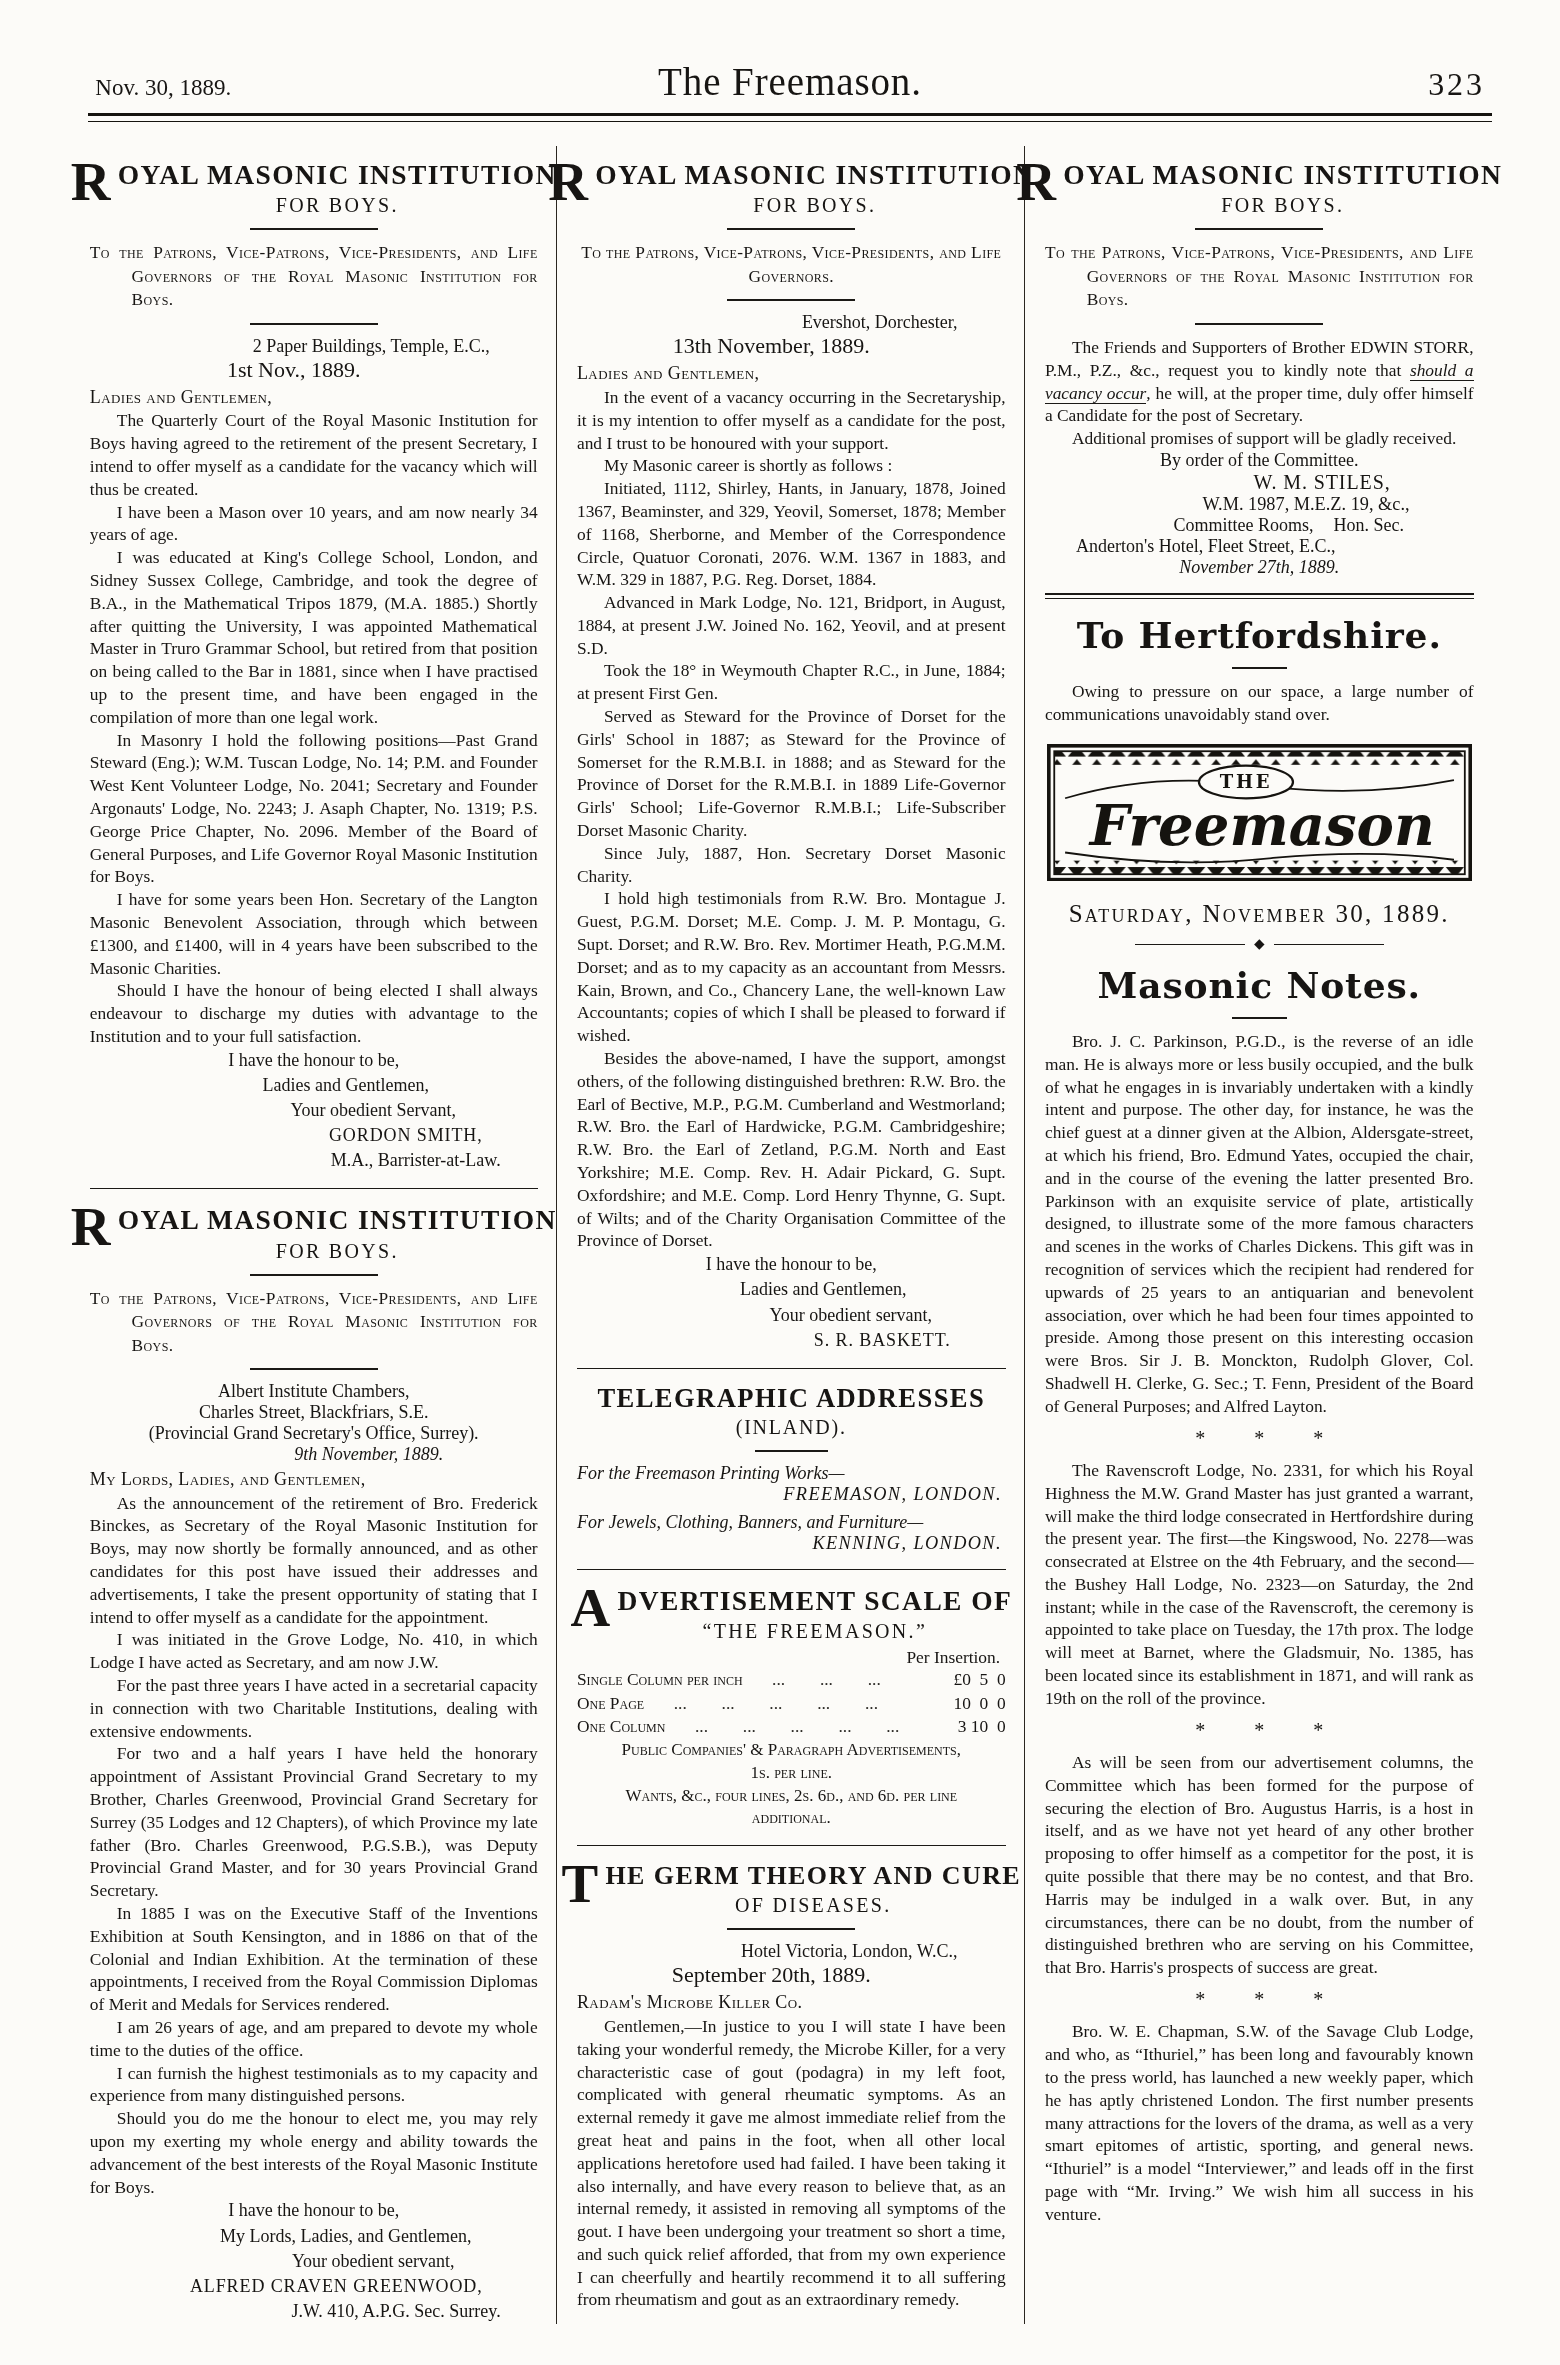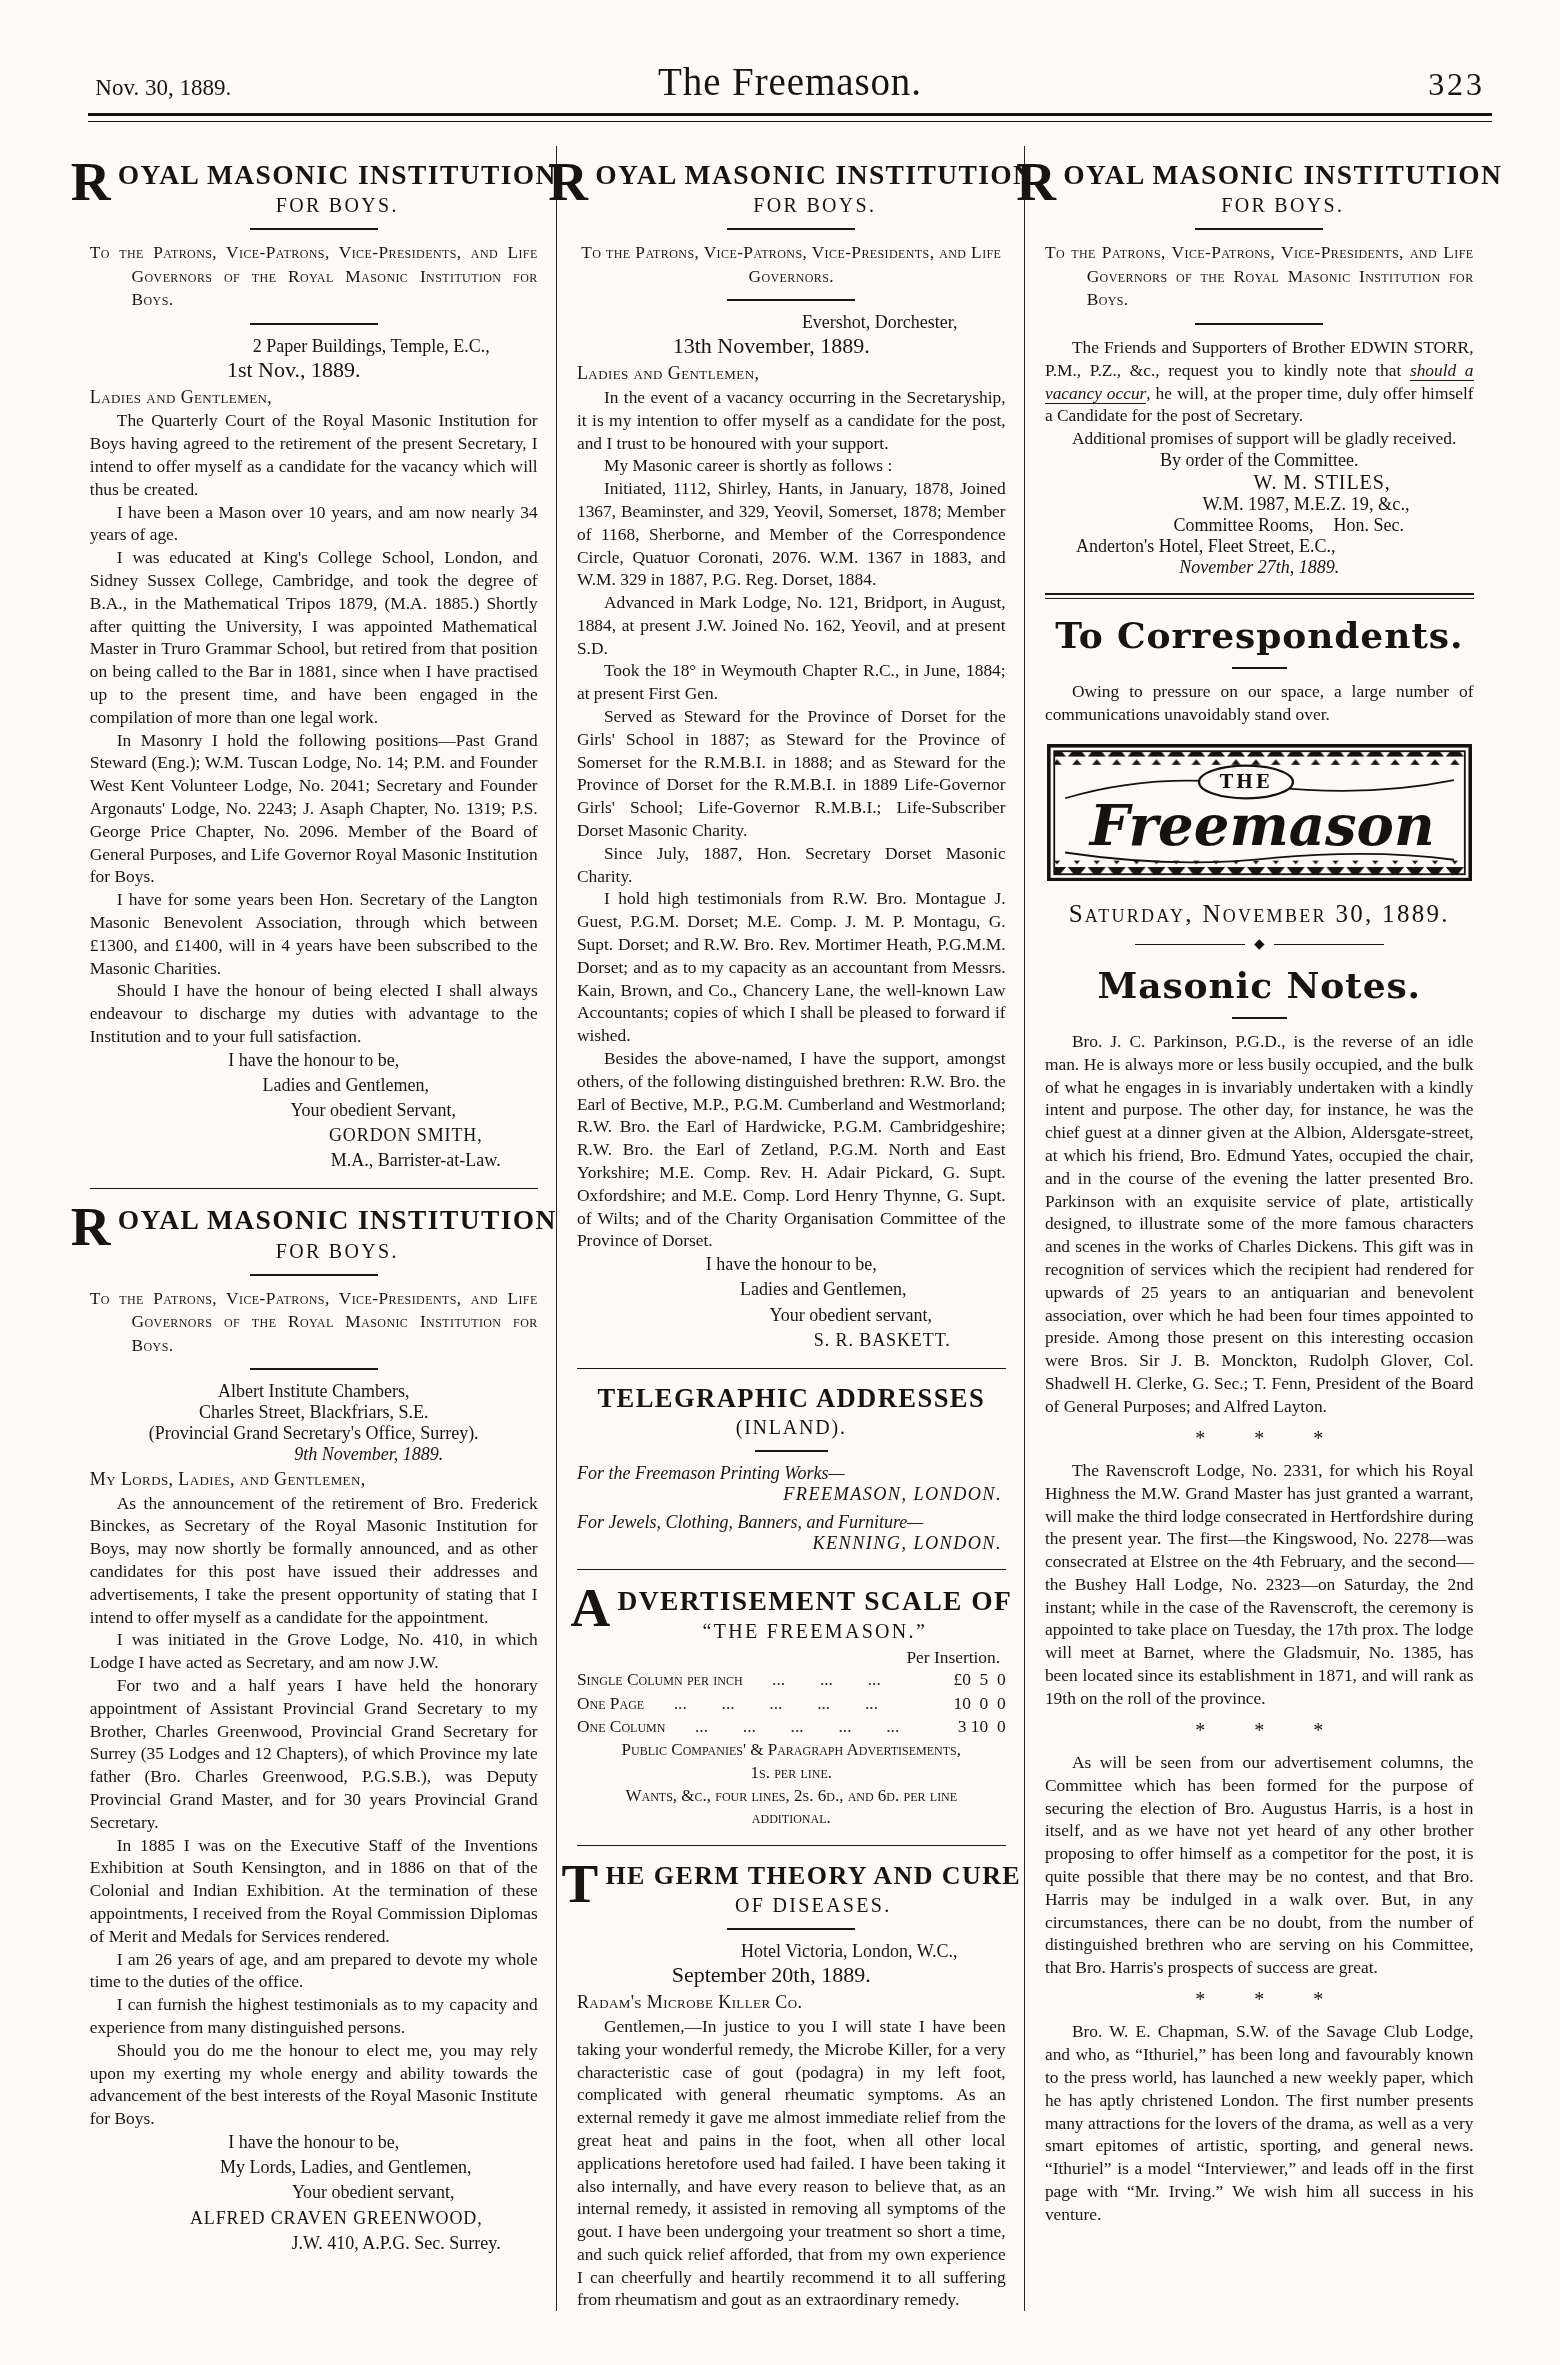--- a/index.html
+++ b/index.html
@@ -122,20 +122,21 @@
         <div class="shortrule"></div>
         <p class="salutation">To the Patrons, Vice-Patrons, Vice-Presidents, and Life Governors of the Royal Masonic Institution for Boys.</p>
         <div class="shortrule"></div>
         <div class="addr-c">Albert Institute Chambers,</div>
         <div class="addr-c">Charles Street, Blackfriars, S.E.</div>
         <div class="addr-c">(Provincial Grand Secretary's Office, Surrey).</div>
         <div class="date-ic">9th November, 1889.</div>
         <div class="greeting">My Lords, Ladies, and Gentlemen,</div>
         <p class="b">As the announcement of the retirement of Bro. Frederick Binckes, as Secretary of the Royal Masonic Institution for Boys, may now shortly be formally announced, and as other candidates for this post have issued their addresses and advertisements, I take the present opportunity of stating that I intend to offer myself as a candidate for the appointment.</p>
         <p class="b">I was initiated in the Grove Lodge, No. 410, in which Lodge I have acted as Secretary, and am now J.W.</p>
+        <p class="b">For the past three years I have acted in a secretarial capacity in connection with two Charitable Institutions, dealing with extensive endowments.</p>
         <p class="b">For two and a half years I have held the honorary appointment of Assistant Provincial Grand Secretary to my Brother, Charles Greenwood, Provincial Grand Secretary for Surrey (35 Lodges and 12 Chapters), of which Province my late father (Bro. Charles Greenwood, P.G.S.B.), was Deputy Provincial Grand Master, and for 30 years Provincial Grand Secretary.</p>
         <p class="b">In 1885 I was on the Executive Staff of the Inventions Exhibition at South Kensington, and in 1886 on that of the Colonial and Indian Exhibition.  At the termination of these appointments, I received from the Royal Commission Diplomas of Merit and Medals for Services rendered.</p>
         <p class="b">I am 26 years of age, and am prepared to devote my whole time to the duties of the office.</p>
         <p class="b">I can furnish the highest testimonials as to my capacity and experience from many distinguished persons.</p>
         <p class="b">Should you do me the honour to elect me, you may rely upon my exerting my whole energy and ability towards the advancement of the best interests of the Royal Masonic Institute for Boys.</p>
         <div class="closing">
           <div class="cl-0">I have the honour to be,</div>
           <div class="cl-1">My Lords, Ladies, and Gentlemen,</div>
           <div class="cl-2">Your obedient servant,</div>
           <div class="sig">ALFRED CRAVEN GREENWOOD,</div>
@@ -262,21 +263,21 @@
           <span>Committee Rooms,</span>
           <span style="padding-right:64px;">Hon. Sec.</span>
         </div>
         <div style="font-size:18px;padding-left:31px;">Anderton's Hotel, Fleet Street, E.C.,</div>
         <div class="date-ic" style="padding-left:0;">November 27th, 1889.</div>
       </article>
 
       <div class="rule-double"></div>
 
       <section>
-        <div class="gothic">To Correspondents.</div>
+        <div class="gothic">To Hertfordshire.</div>
         <div class="shortrule" style="width:55px;"></div>
         <p class="b">Owing to pressure on our space, a large number of communications unavoidably stand over.</p>
       </section>
 
       <div class="masthead">
         <svg width="100%" viewBox="0 0 470 152" xmlns="http://www.w3.org/2000/svg">
           <defs>
             <pattern id="triUp" width="22" height="15" patternUnits="userSpaceOnUse">
               <rect width="22" height="15" fill="#fcfbf8"></rect>
               <polygon points="1,14 11,2 21,14" fill="#15130f"></polygon>

